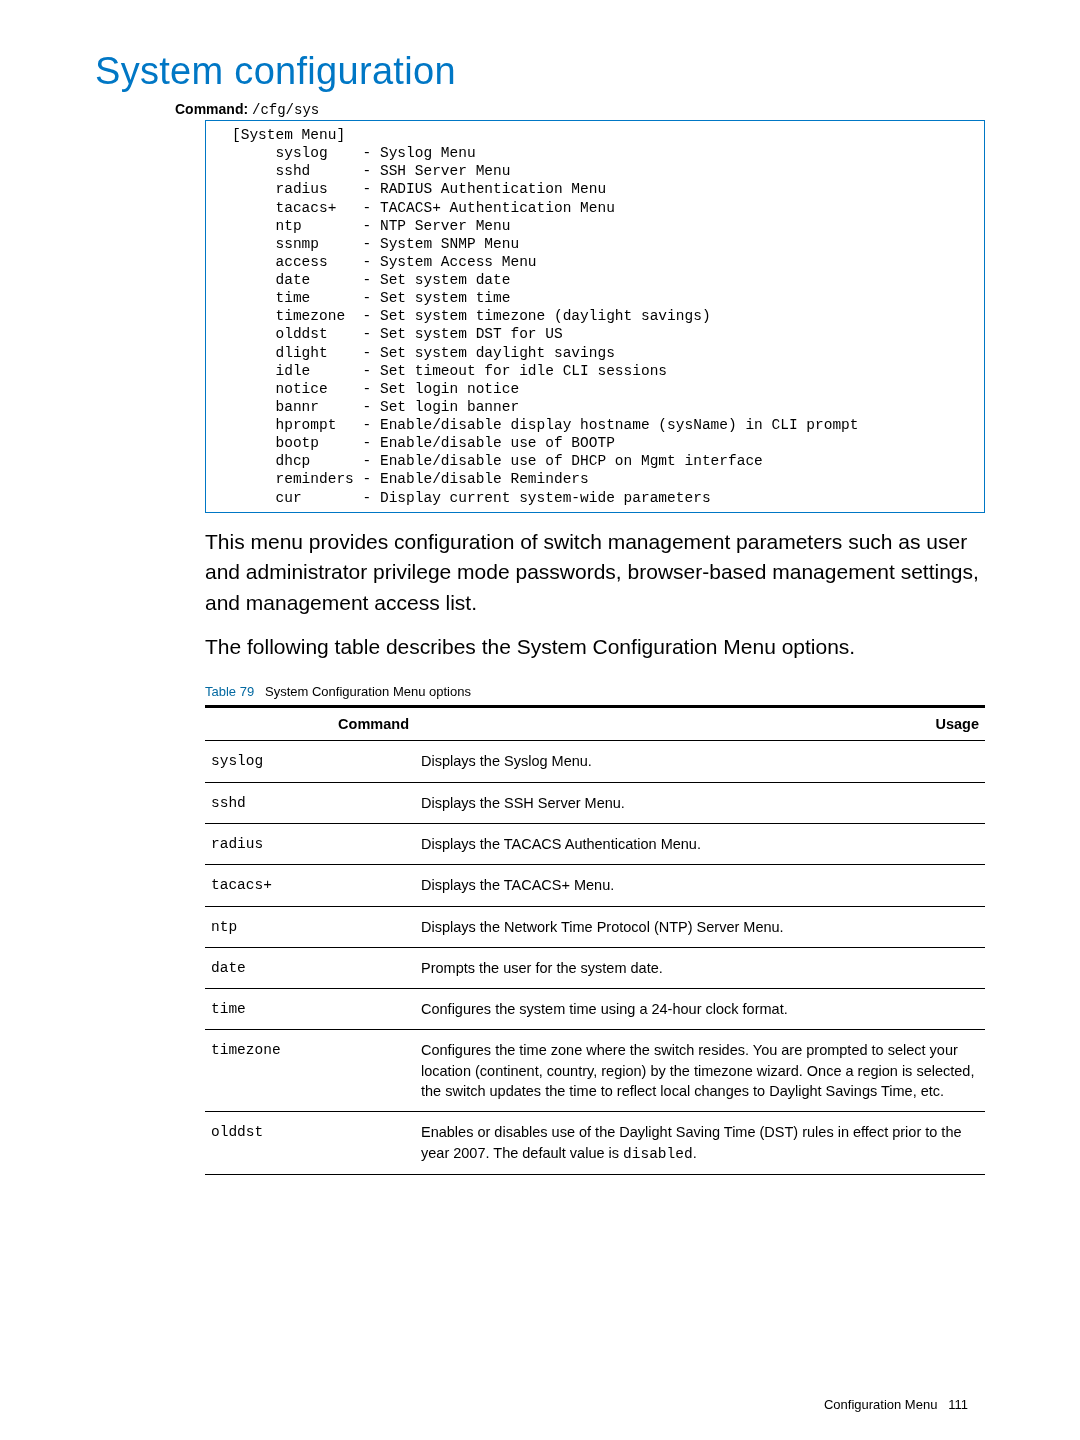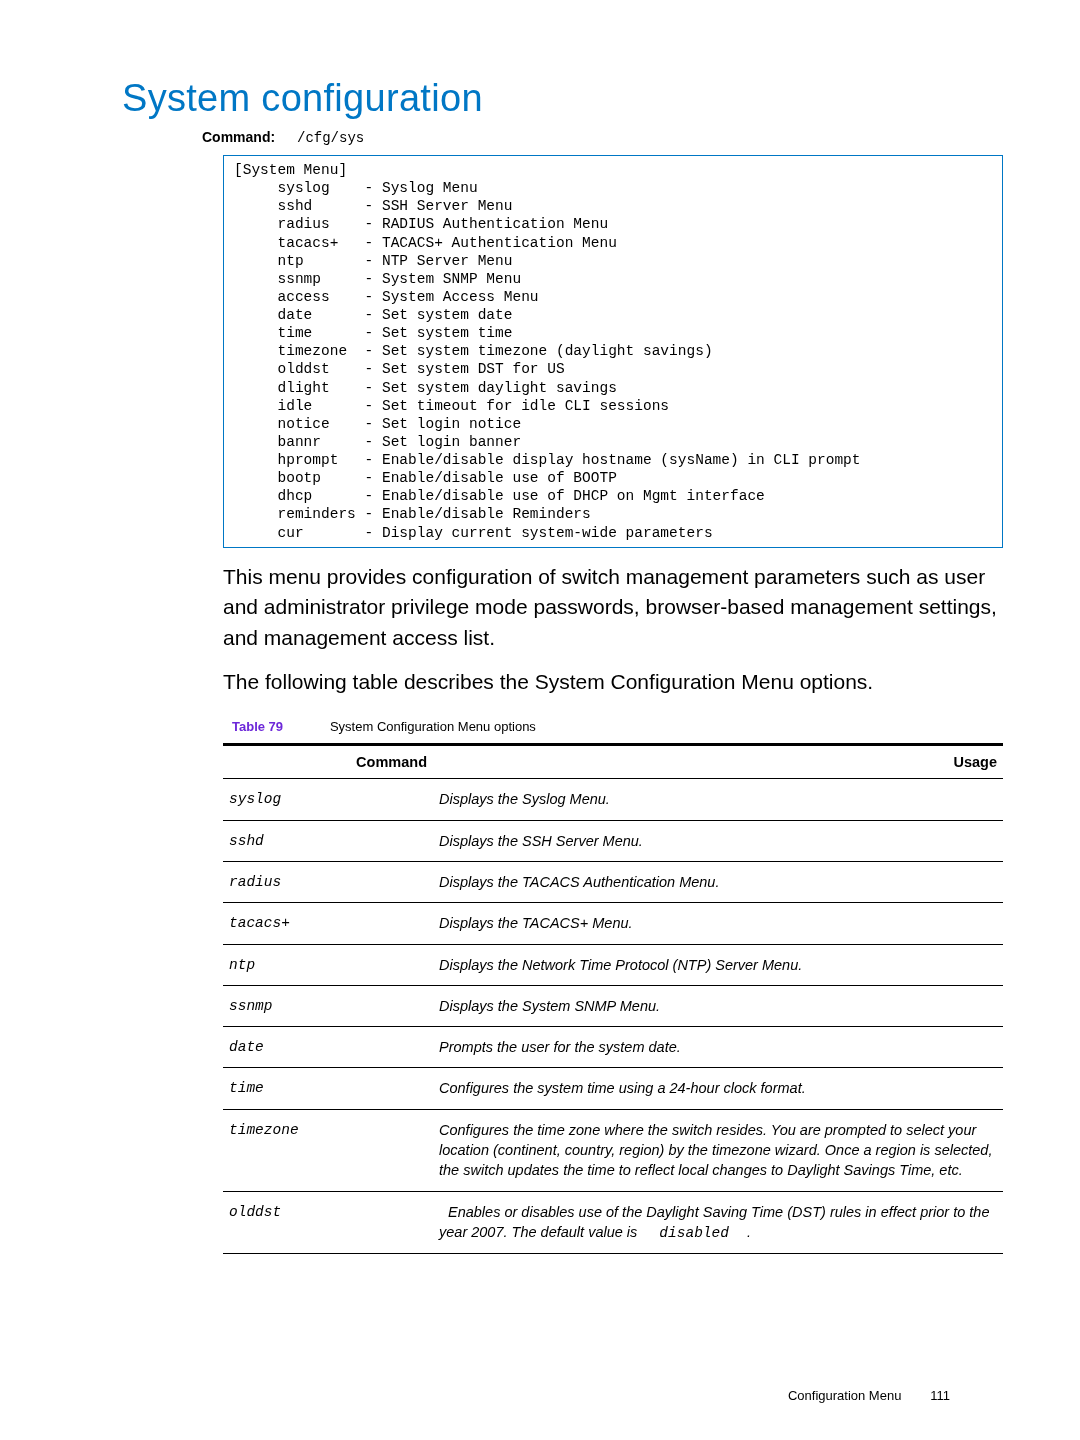--- a/index.html
+++ b/index.html
@@ -1,15 +1,15 @@
 <!DOCTYPE html>
 <html><head>
 <meta charset="utf-8">
 <style>
-  * { margin: 9px; padding: 0; box-sizing: border-box; }
+  * { margin: 0; padding: 0; box-sizing: border-box; }
   body {
     width: 1080px;
     height: 1440px;
     background: #ffffff;
     font-family: "Futura", "Trebuchet MS", Arial, sans-serif;
     padding: 50px 95px 30px 95px;
     color: #000;
   }
   .title {
     color: #0077c5;
@@ -22,47 +22,47 @@
     margin-left: 80px;
     margin-bottom: 2px;
     font-size: 14px;
   }
   .command-line .label { font-weight: bold; }
   .command-line .path { font-family: "Courier New", monospace; }
   .code-box {
     border: 1px solid #0077c5;
     margin-left: 110px;
     margin-right: 0;
-    padding: 5px 10px 5px 10px;
+    padding: 5px 10px 5px 26px;
     font-family: "Courier New", monospace;
     font-size: 14.5px;
     line-height: 1.25;
     white-space: pre;
     overflow: hidden;
   }
   .para {
     margin: 14px 0 0 110px;
     font-size: 21px;
     line-height: 1.45;
   }
   .tbl-caption {
     margin: 22px 0 6px 110px;
     font-size: 13px;
   }
-  .tbl-caption .tnum { color: #6d28d9; font-weight: bold; }
+  .tbl-caption .tnum { color: #0369a1; font-weight: normal; }
   table.opt {
     margin-left: 110px;
     border-collapse: collapse;
     width: 780px;
     font-size: 14.5px;
   }
   table.opt thead tr { border-top: 3px solid #000; border-bottom: 1.5px solid #000; }
   table.opt thead th { text-align: right; padding: 8px 6px 8px 6px; font-weight: bold; }
   table.opt tbody tr { border-bottom: 1px solid #000; }
-  table.opt tbody td { padding: 10px 6px 10px 6px; vertical-align: top; line-height: 1.4; font-style: italic; }
+  table.opt tbody td { padding: 10px 6px 10px 6px; vertical-align: top; line-height: 1.4; }
   table.opt td.cmd { font-family: "Courier New", monospace; width: 210px; }
   .code-inline { font-family: "Courier New", monospace; }
   .footer {
     position: absolute;
     bottom: 28px;
     right: 112px;
     font-size: 13px;
   }
 </style>
 </head>
@@ -127,24 +127,20 @@
       </tr>
     <tr>
         <td class="cmd">tacacs+</td>
         <td>Displays the TACACS+ Menu.</td>
       </tr>
     <tr>
         <td class="cmd">ntp</td>
         <td>Displays the Network Time Protocol (NTP) Server Menu.</td>
       </tr>
     <tr>
-        <td class="cmd">ssnmp</td>
-        <td>Displays the System SNMP Menu.</td>
-      </tr>
-    <tr>
         <td class="cmd">date</td>
         <td>Prompts the user for the system date.</td>
       </tr>
     <tr>
         <td class="cmd">time</td>
         <td>Configures the system time using a 24-hour clock format.</td>
       </tr>
     <tr>
         <td class="cmd">timezone</td>
         <td>Configures the time zone where the switch resides. You are prompted to select your location (continent, country, region) by the timezone wizard. Once a region is selected, the switch updates the time to reflect local changes to Daylight Savings Time, etc.</td>

